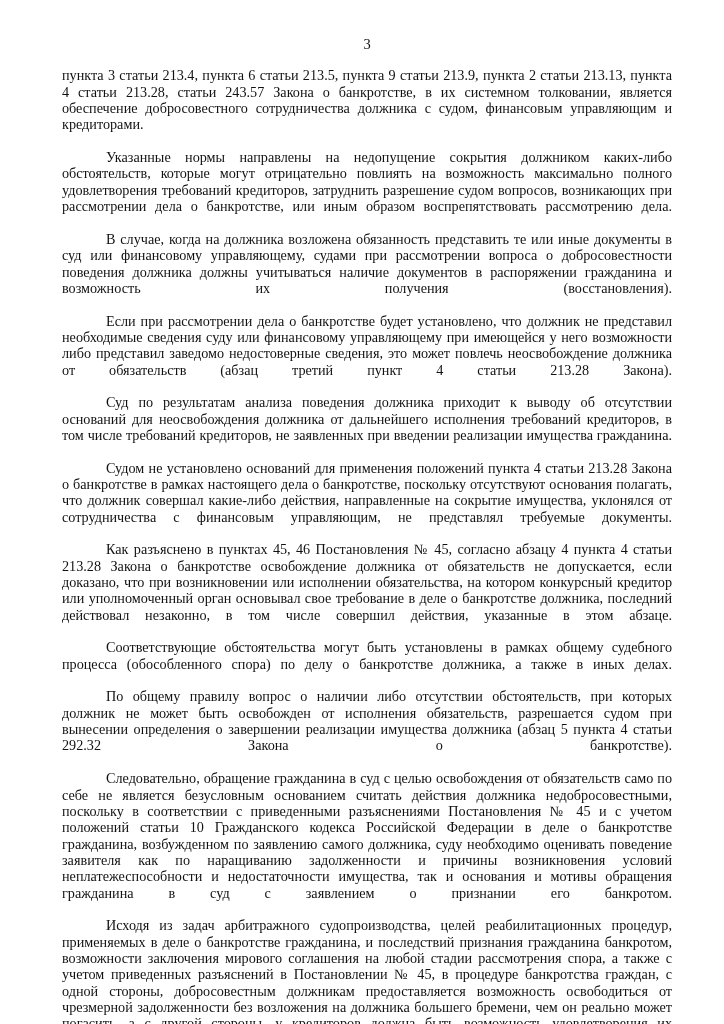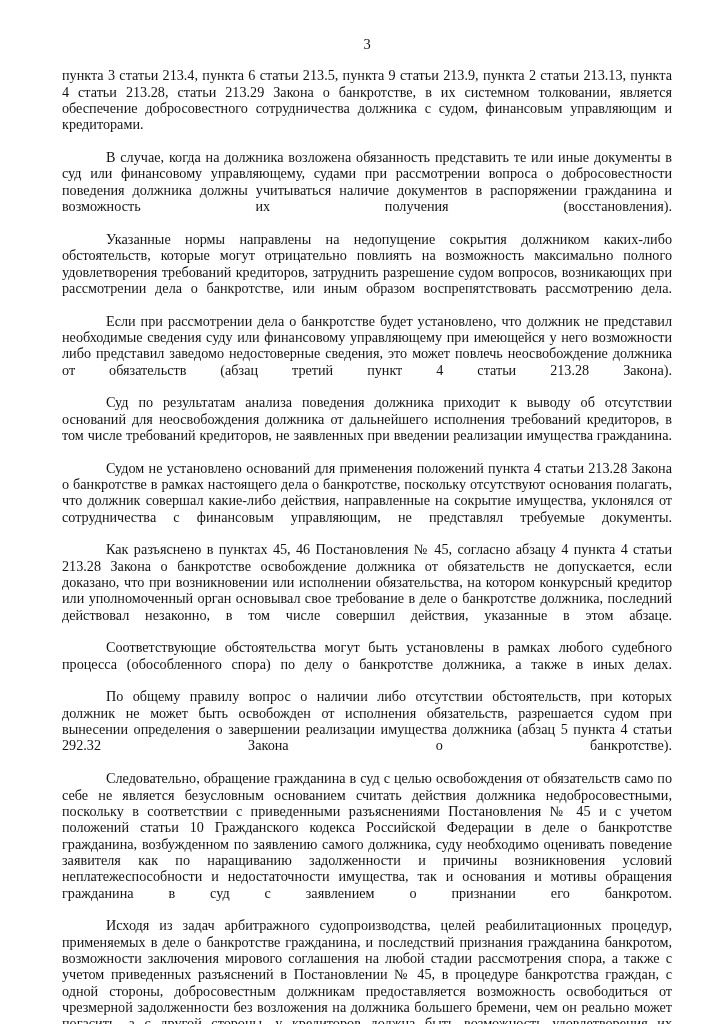--- a/index.html
+++ b/index.html
@@ -55,26 +55,26 @@
   }
 </style>
 </head>
 <body>
 
 <div class="page">
 
   <div class="page-number">3</div>
 
   <div class="body-text">
-    <p class="no-indent">пункта 3 статьи 213.4, пункта 6 статьи 213.5, пункта 9 статьи 213.9, пункта 2 статьи 213.13, пункта 4 статьи 213.28, статьи 213.29 Закона о банкротстве, в их системном толковании, является обеспечение добросовестного сотрудничества должника с судом, финансовым управляющим и кредиторами.</p>
+    <p class="no-indent">пункта 3 статьи 213.4, пункта 6 статьи 213.5, пункта 9 статьи 213.9, пункта 2 статьи 213.13, пункта 4 статьи 213.28, статьи 243.57 Закона о банкротстве, в их системном толковании, является обеспечение добросовестного сотрудничества должника с судом, финансовым управляющим и кредиторами.</p>
+    <p>Указанные нормы направлены на недопущение сокрытия должником каких-либо обстоятельств, которые могут отрицательно повлиять на возможность максимально полного удовлетворения требований кредиторов, затруднить разрешение судом вопросов, возникающих при рассмотрении дела о банкротстве, или иным образом воспрепятствовать рассмотрению дела.</p>
     <p>В случае, когда на должника возложена обязанность представить те или иные документы в суд или финансовому управляющему, судами при рассмотрении вопроса о добросовестности поведения должника должны учитываться наличие документов в распоряжении гражданина и возможность их получения (восстановления).</p>
-    <p>Указанные нормы направлены на недопущение сокрытия должником каких-либо обстоятельств, которые могут отрицательно повлиять на возможность максимально полного удовлетворения требований кредиторов, затруднить разрешение судом вопросов, возникающих при рассмотрении дела о банкротстве, или иным образом воспрепятствовать рассмотрению дела.</p>
     <p>Если при рассмотрении дела о банкротстве будет установлено, что должник не представил необходимые сведения суду или финансовому управляющему при имеющейся у него возможности либо представил заведомо недостоверные сведения, это может повлечь неосвобождение должника от обязательств (абзац третий пункт 4 статьи 213.28 Закона).</p>
     <p>Суд по результатам анализа поведения должника приходит к выводу об отсутствии оснований для неосвобождения должника от дальнейшего исполнения требований кредиторов, в том числе требований кредиторов, не заявленных при введении реализации имущества гражданина.</p>
     <p>Судом не установлено оснований для применения положений пункта 4 статьи 213.28 Закона о банкротстве в рамках настоящего дела о банкротстве, поскольку отсутствуют основания полагать, что должник совершал какие-либо действия, направленные на сокрытие имущества, уклонялся от сотрудничества с финансовым управляющим, не представлял требуемые документы.</p>
     <p>Как разъяснено в пунктах 45, 46 Постановления № 45, согласно абзацу 4 пункта 4 статьи 213.28 Закона о банкротстве освобождение должника от обязательств не допускается, если доказано, что при возникновении или исполнении обязательства, на котором конкурсный кредитор или уполномоченный орган основывал свое требование в деле о банкротстве должника, последний действовал незаконно, в том числе совершил действия, указанные в этом абзаце.</p>
-    <p>Соответствующие обстоятельства могут быть установлены в рамках любого судебного процесса (обособленного спора) по делу о банкротстве должника, а также в иных делах.</p>
+    <p>Соответствующие обстоятельства могут быть установлены в рамках общему судебного процесса (обособленного спора) по делу о банкротстве должника, а также в иных делах.</p>
     <p>По общему правилу вопрос о наличии либо отсутствии обстоятельств, при которых должник не может быть освобожден от исполнения обязательств, разрешается судом при вынесении определения о завершении реализации имущества должника (абзац 5 пункта 4 статьи 292.32 Закона о банкротстве).</p>
     <p>Следовательно, обращение гражданина в суд с целью освобождения от обязательств само по себе не является безусловным основанием считать действия должника недобросовестными, поскольку в соответствии с приведенными разъяснениями Постановления № 45 и с учетом положений статьи 10 Гражданского кодекса Российской Федерации в деле о банкротстве гражданина, возбужденном по заявлению самого должника, суду необходимо оценивать поведение заявителя как по наращиванию задолженности и причины возникновения условий неплатежеспособности и недостаточности имущества, так и основания и мотивы обращения гражданина в суд с заявлением о признании его банкротом.</p>
     <p>Исходя из задач арбитражного судопроизводства, целей реабилитационных процедур, применяемых в деле о банкротстве гражданина, и последствий признания гражданина банкротом, возможности заключения мирового соглашения на любой стадии рассмотрения спора, а также с учетом приведенных разъяснений в Постановлении № 45, в процедуре банкротства граждан, с одной стороны, добросовестным должникам предоставляется возможность освободиться от чрезмерной задолженности без возложения на должника большего бремени, чем он реально может погасить, а с другой стороны, у кредиторов должна быть возможность удовлетворения их интересов, при этом создаются препятствия стимулированию недобросовестного поведения граждан, направленного на получение излишних кредитов без цели их погашения в надежде на предоставление возможности полного освобождения от задолженности посредством банкротства.</p>
   </div>
 
 </div>
 
 </body></html>

